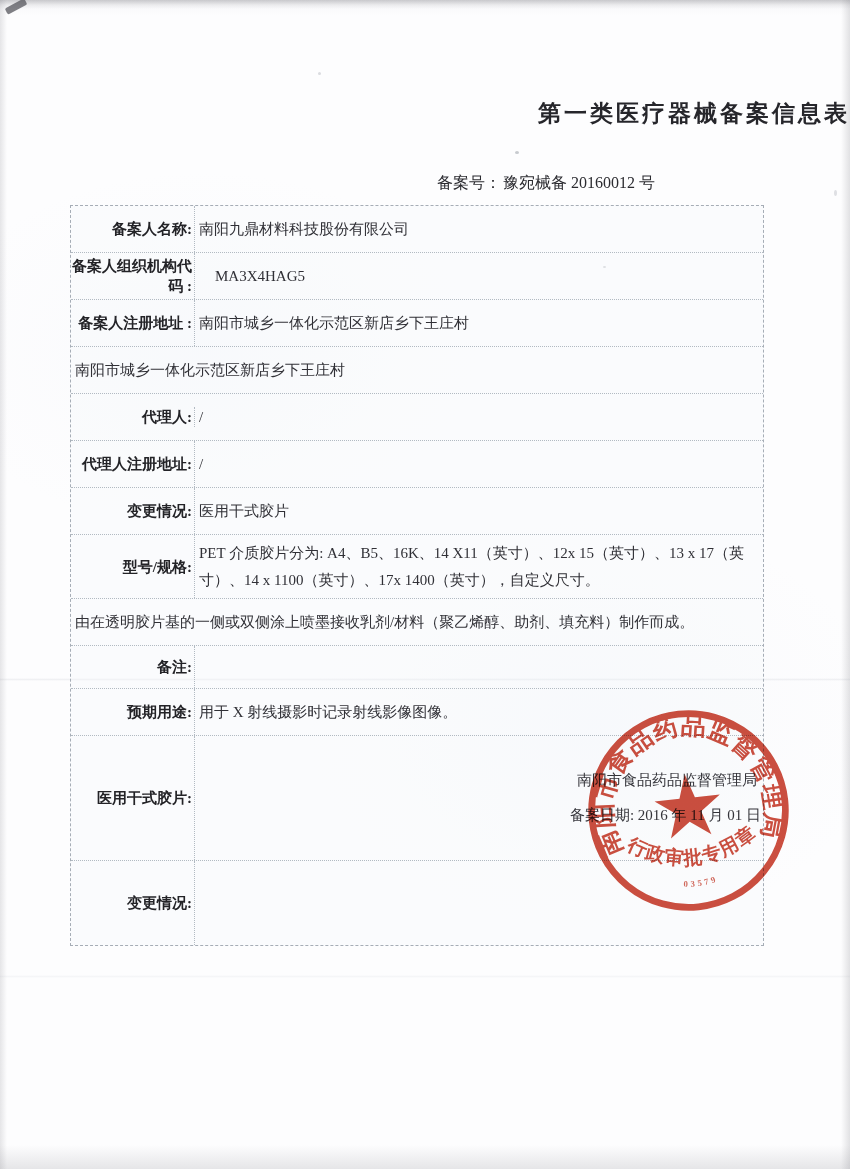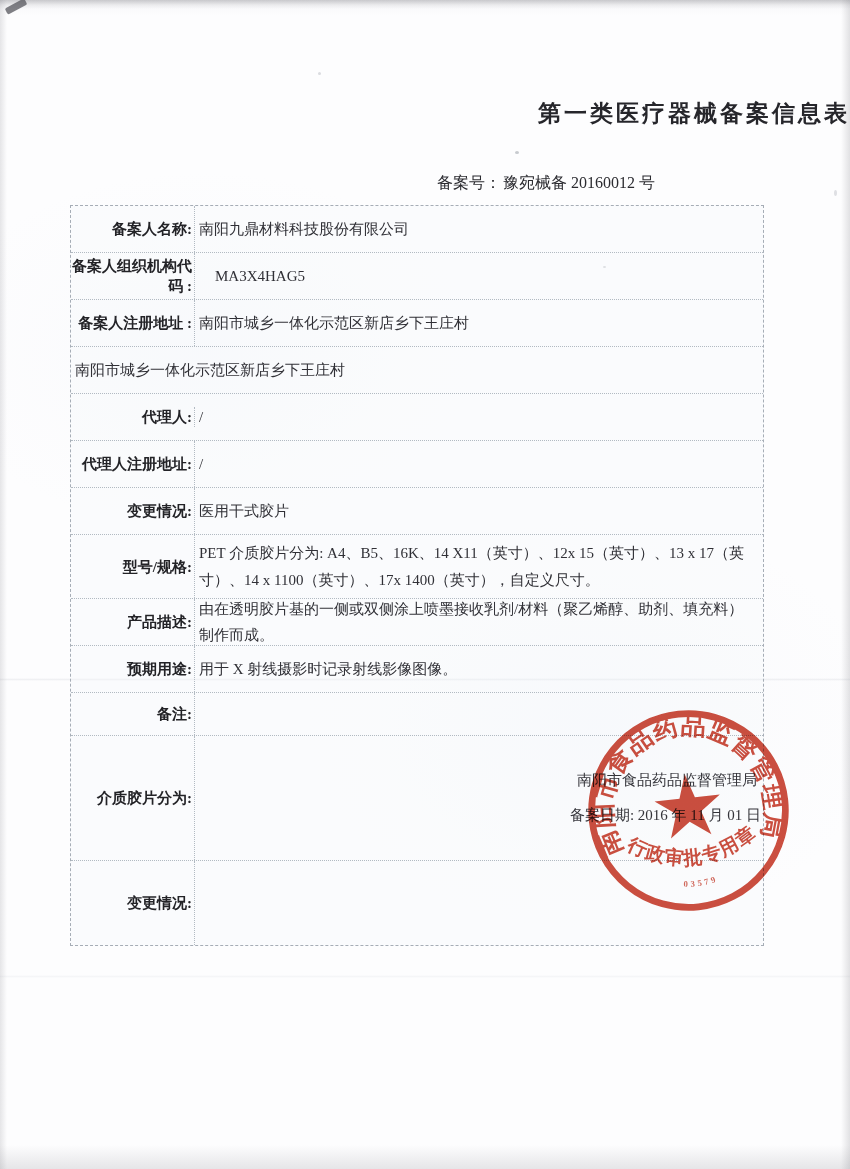--- a/index.html
+++ b/index.html
@@ -111,36 +111,35 @@
       <div class="c-label">变更情况:</div>
       <div class="c-value">医用干式胶片</div>
     </div>
 
     <div class="t-row" style="height:64px;">
       <div class="c-label">型号/规格:</div>
       <div class="c-value" style="line-height:27px;">PET 介质胶片分为: A4、B5、16K、14 X11（英寸）、12x 15（英寸）、13 x 17（英寸）、14 x 1100（英寸）、17x 1400（英寸），自定义尺寸。</div>
     </div>
 
     <div class="t-row" style="height:47px;">
-      <div class="c-label">产品描述:</div>
       <div class="c-value">由在透明胶片基的一侧或双侧涂上喷墨接收乳剂/材料（聚乙烯醇、助剂、填充料）制作而成。</div>
+    </div>
+
+    <div class="t-row" style="height:43px;">
+      <div class="c-label">备注:</div>
+      <div class="c-value"></div>
     </div>
 
     <div class="t-row" style="height:47px;">
       <div class="c-label">预期用途:</div>
       <div class="c-value">用于 X 射线摄影时记录射线影像图像。</div>
     </div>
 
-    <div class="t-row" style="height:43px;">
-      <div class="c-label">备注:</div>
-      <div class="c-value"></div>
-    </div>
-
     <div class="t-row" style="height:125px;">
-      <div class="c-label">介质胶片分为:</div>
+      <div class="c-label">医用干式胶片:</div>
       <div class="c-value block">
         <div class="agency-line">南阳市食品药品监督管理局</div>
         <div class="date-line">备案日期: 2016 年 11 月 01 日</div>
       </div>
     </div>
 
     <div class="t-row" style="height:85px;">
       <div class="c-label">变更情况:</div>
       <div class="c-value"></div>
     </div>

